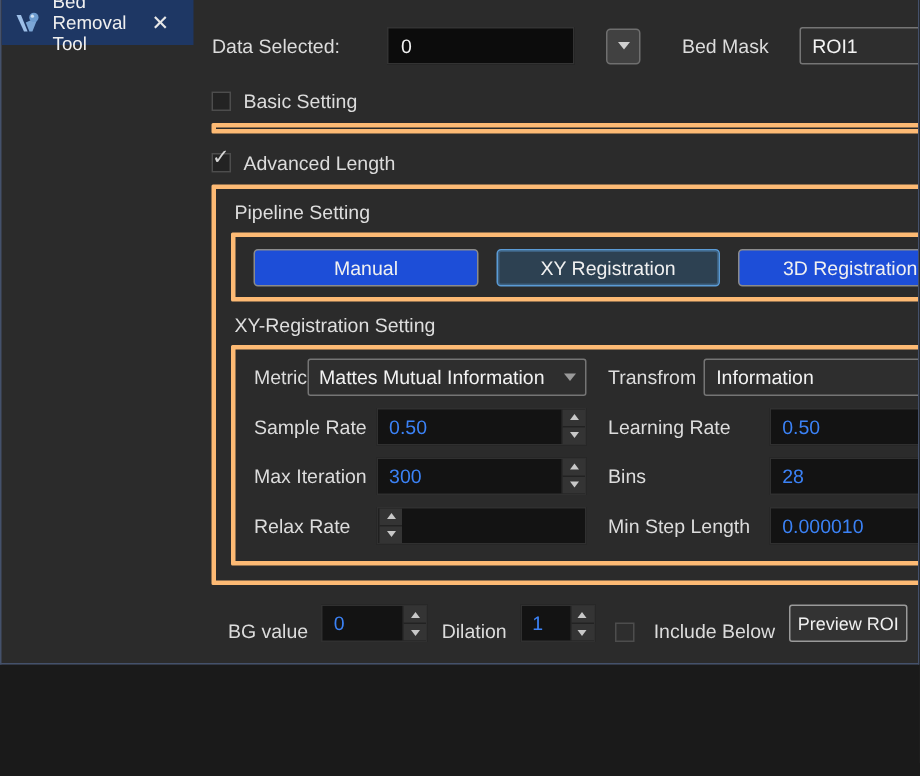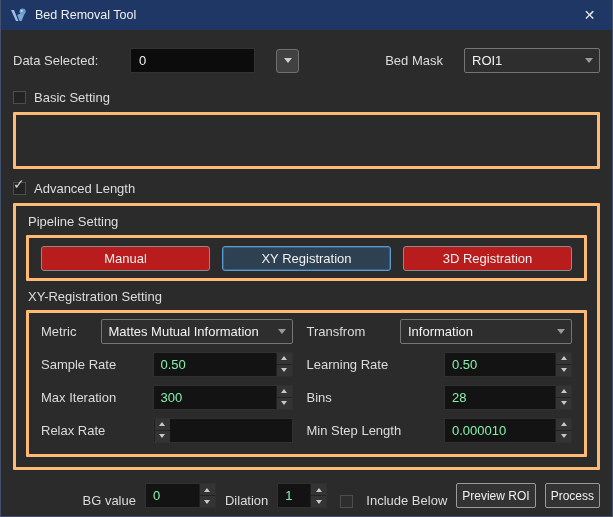--- a/index.html
+++ b/index.html
@@ -1,24 +1,24 @@
 <!DOCTYPE html>
 <html><head>
 <meta charset="utf-8">
 <style>
   * { box-sizing: border-box; margin: 0; padding: 0; }
   html, body { width: 613px; height: 517px; background: #1a1a1a; }
   body { font-family: "Liberation Sans", sans-serif; font-size: 13px; color: #e6e6e6; }
 
   .window {
-    width: 613px; height: 517px;
+    width: 613px; height: 443px;
     background: #2b2b2b;
     border: 1px solid #44516b;
     border-top: none;
-    display: flex; flex-direction: column;
+    display: flex; flex-direction: row;
     overflow: hidden;
   }
 
   
   .titlebar {
     height: 30px; flex: 0 0 30px;
     background: #1e3764;
     display: flex; align-items: center;
     padding-left: 9px;
     color: #f0f0f0;
@@ -92,21 +92,21 @@
   }
   .section-title { color: #dedede; margin-left: 2px; }
 
   .pipeline-box {
     margin-top: 6px; height: 46px;
     display: flex; align-items: center;
     padding: 0 12px; gap: 12px;
   }
   .btn {
     height: 25px; flex: 1;
-    background: #b91c1c;
+    background: #1d4ed8;
     border: 1px solid #8b8b8b; border-radius: 3px;
     color: #f0f0f0; font-size: 13px;
     display: flex; align-items: center; justify-content: center;
     white-space: nowrap;
   }
   .btn.selected {
     background: #2d4152;
     border: 1px solid #5b9bd5;
     box-shadow: 0 0 0 1px rgba(91,155,213,.35) inset;
   }
@@ -120,21 +120,21 @@
   .half { display: flex; align-items: center; }
   .half.left  { width: 50%; padding-right: 14px; }
   .half.right { flex: 1; }
   .half .lbl { flex: 1; }
 
   .spin {
     height: 25px; display: flex; align-items: stretch;
     background: #131313;
     border: 1px solid #303030;
   }
-  .spin .spin-val { flex: 1; display: flex; align-items: center; padding-left: 7px; color: #86efac; }
+  .spin .spin-val { flex: 1; display: flex; align-items: center; padding-left: 7px; color: #3b82f6; }
   .spin .spin-arrows { width: 16px; display: flex; flex-direction: column; background: #343434; border-left: 1px solid #202020; }
   .spin .spin-up, .spin .spin-down { flex: 1; display: flex; align-items: center; justify-content: center; }
   .spin .spin-up    { border-bottom: 1px solid #222; }
   .tri-up-s {
     width: 0; height: 0;
     border-left: 3.5px solid transparent; border-right: 3.5px solid transparent;
     border-bottom: 4px solid #c8c8c8;
   }
   .tri-down-s {
     width: 0; height: 0;

